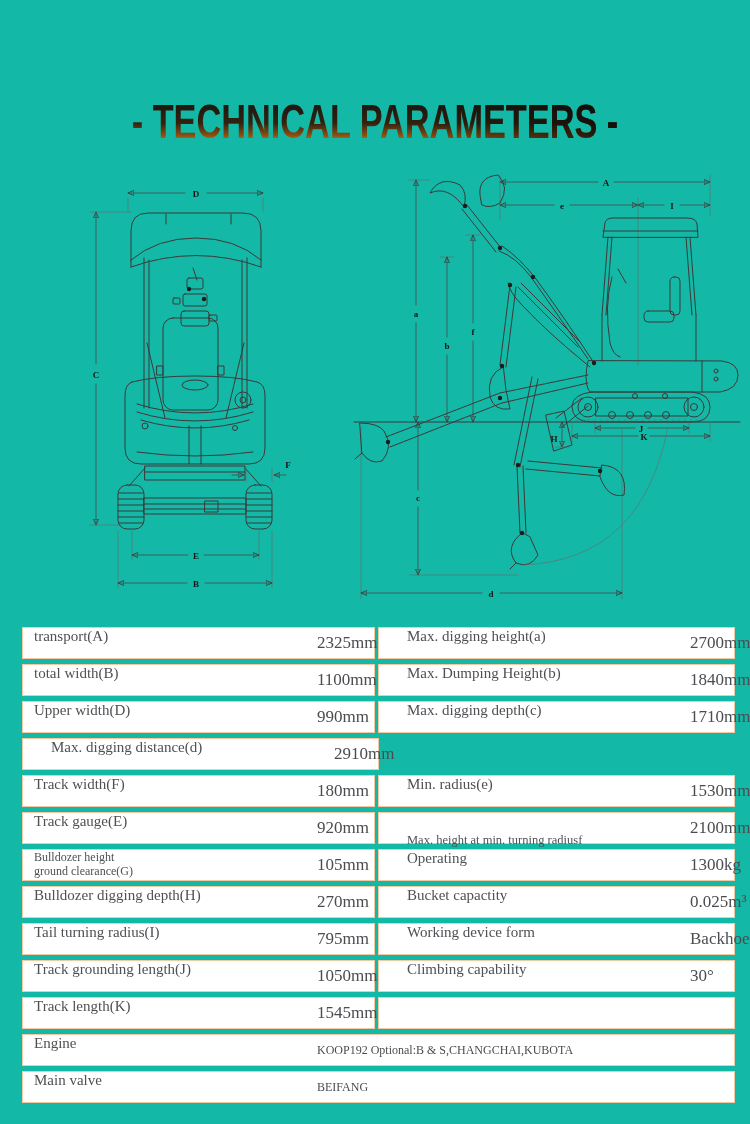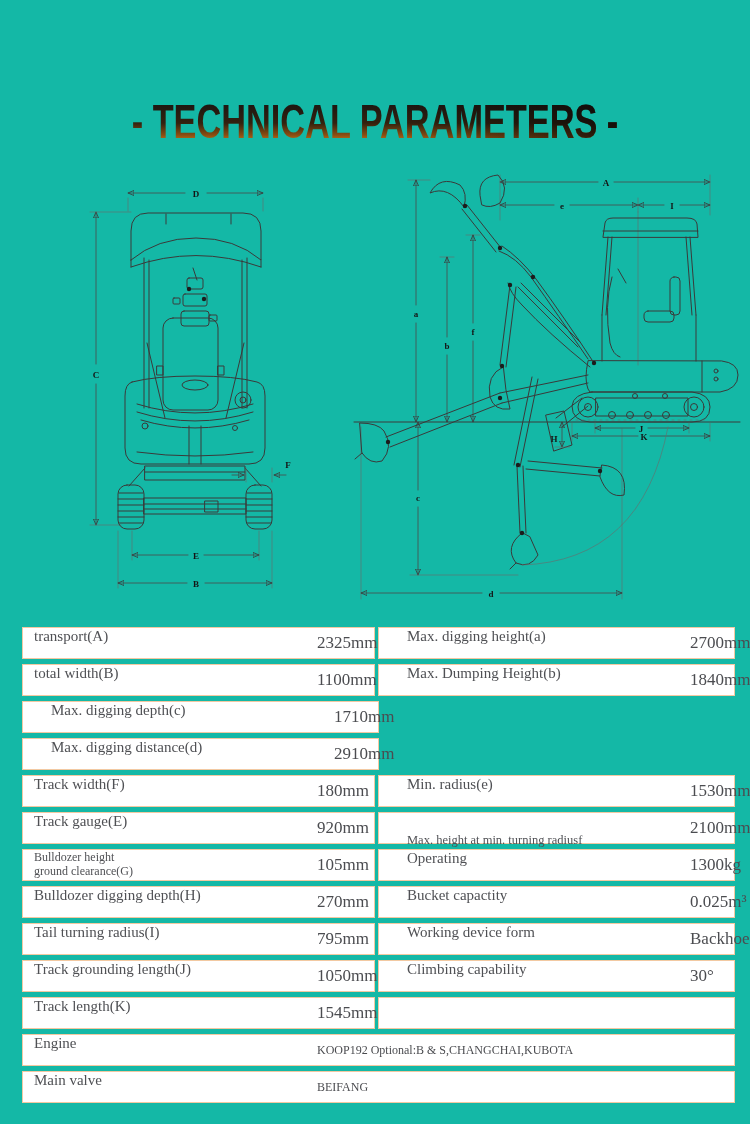--- a/index.html
+++ b/index.html
@@ -323,20 +323,24 @@
         <span class="lbl">total width(B)</span>
         <span class="val">1100mm</span>
       </div>
       <div class="cell cell-r">
         <span class="lbl">Max. Dumping Height(b)</span>
         <span class="val">1840mm</span>
       </div>
     </div>
 
     <div class="t-row">
+      <div class="cell cell-l">
+        <span class="lbl">Upper width(D)</span>
+        <span class="val">990mm</span>
+      </div>
       <div class="cell cell-r">
         <span class="lbl">Max. digging depth(c)</span>
         <span class="val">1710mm</span>
       </div>
     </div>
 
     <div class="t-row">
       <div class="cell cell-r">
         <span class="lbl">Max. digging distance(d)</span>
         <span class="val">2910mm</span>

